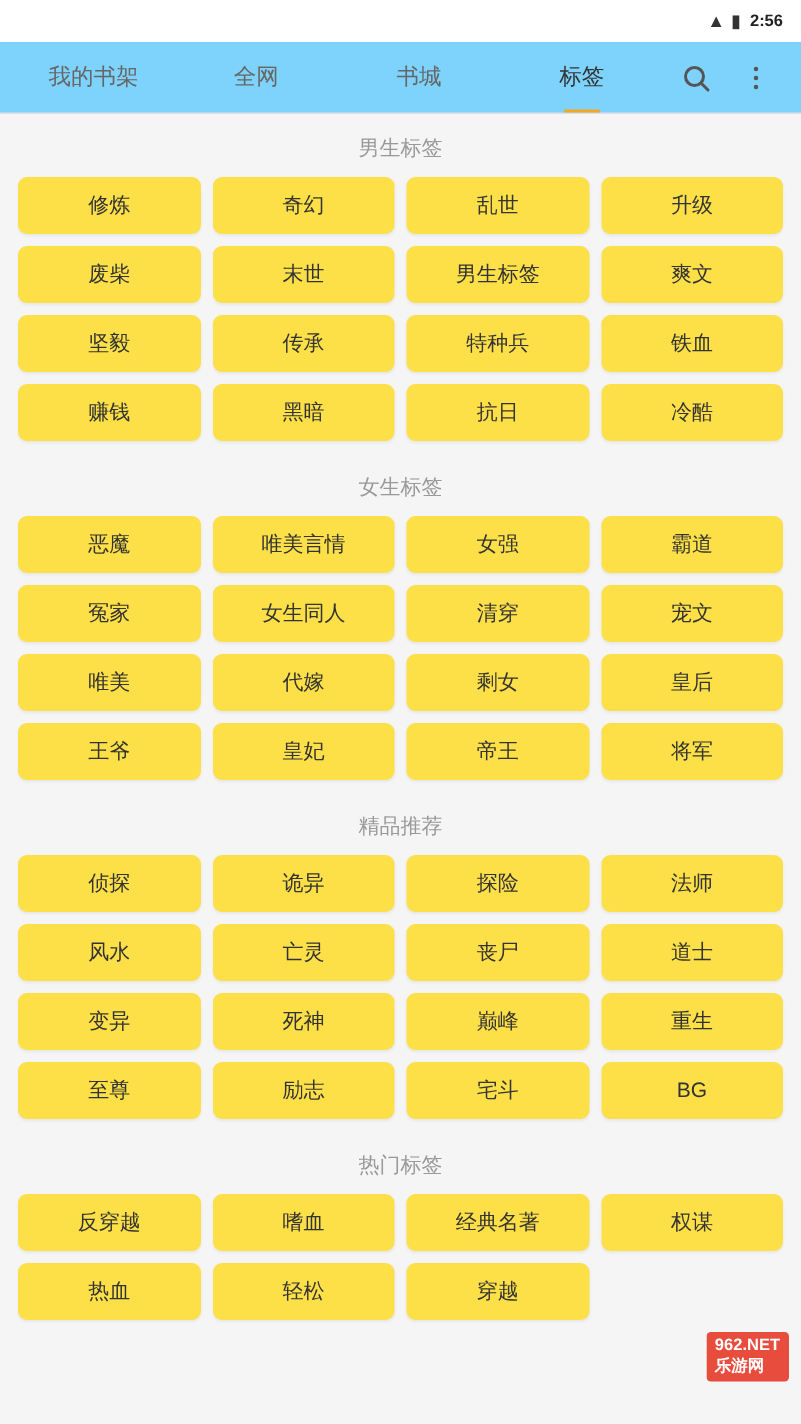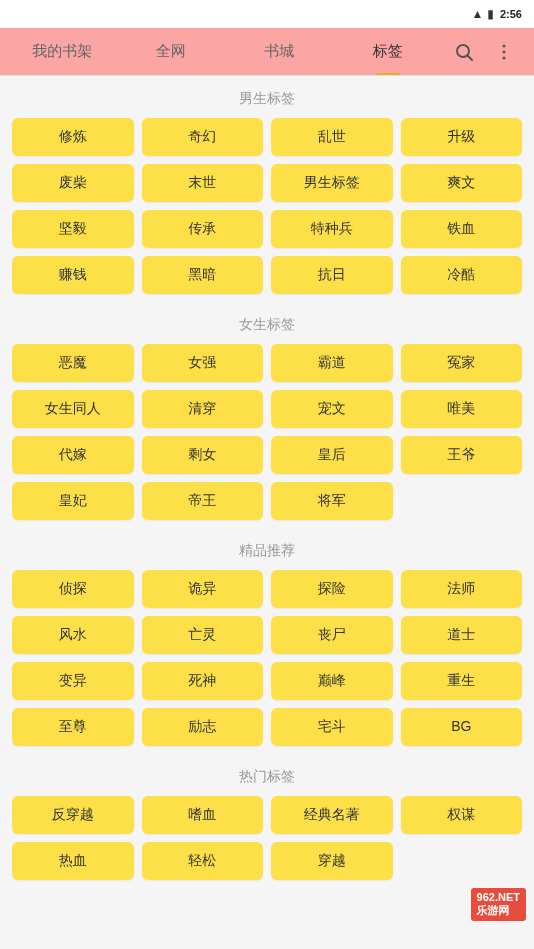--- a/index.html
+++ b/index.html
@@ -28,21 +28,21 @@
       color: #222;
     }
     .status-icons {
       display: flex;
       gap: 4px;
       align-items: center;
     }
 
     
     .nav-bar {
-      background: #fca5a5;
+      background: #7dd3fc;
       height: 48px;
       display: flex;
       align-items: stretch;
       border-bottom: 1px solid #e0e0e0;
       padding: 0 8px;
     }
     .nav-tabs {
       display: flex;
       flex: 1;
       align-items: stretch;
@@ -189,20 +189,21 @@
         <div class="tag-item">赚钱</div>
         <div class="tag-item">黑暗</div>
         <div class="tag-item">抗日</div>
         <div class="tag-item">冷酷</div>
       </div>
     </div>
     <div class="section">
       <div class="section-title">女生标签</div>
       <div class="tag-grid">
         <div class="tag-item">恶魔</div>
+        <div class="tag-item">唯美言情</div>
         <div class="tag-item">女强</div>
         <div class="tag-item">霸道</div>
         <div class="tag-item">冤家</div>
         <div class="tag-item">女生同人</div>
         <div class="tag-item">清穿</div>
         <div class="tag-item">宠文</div>
         <div class="tag-item">唯美</div>
         <div class="tag-item">代嫁</div>
         <div class="tag-item">剩女</div>
         <div class="tag-item">皇后</div>

